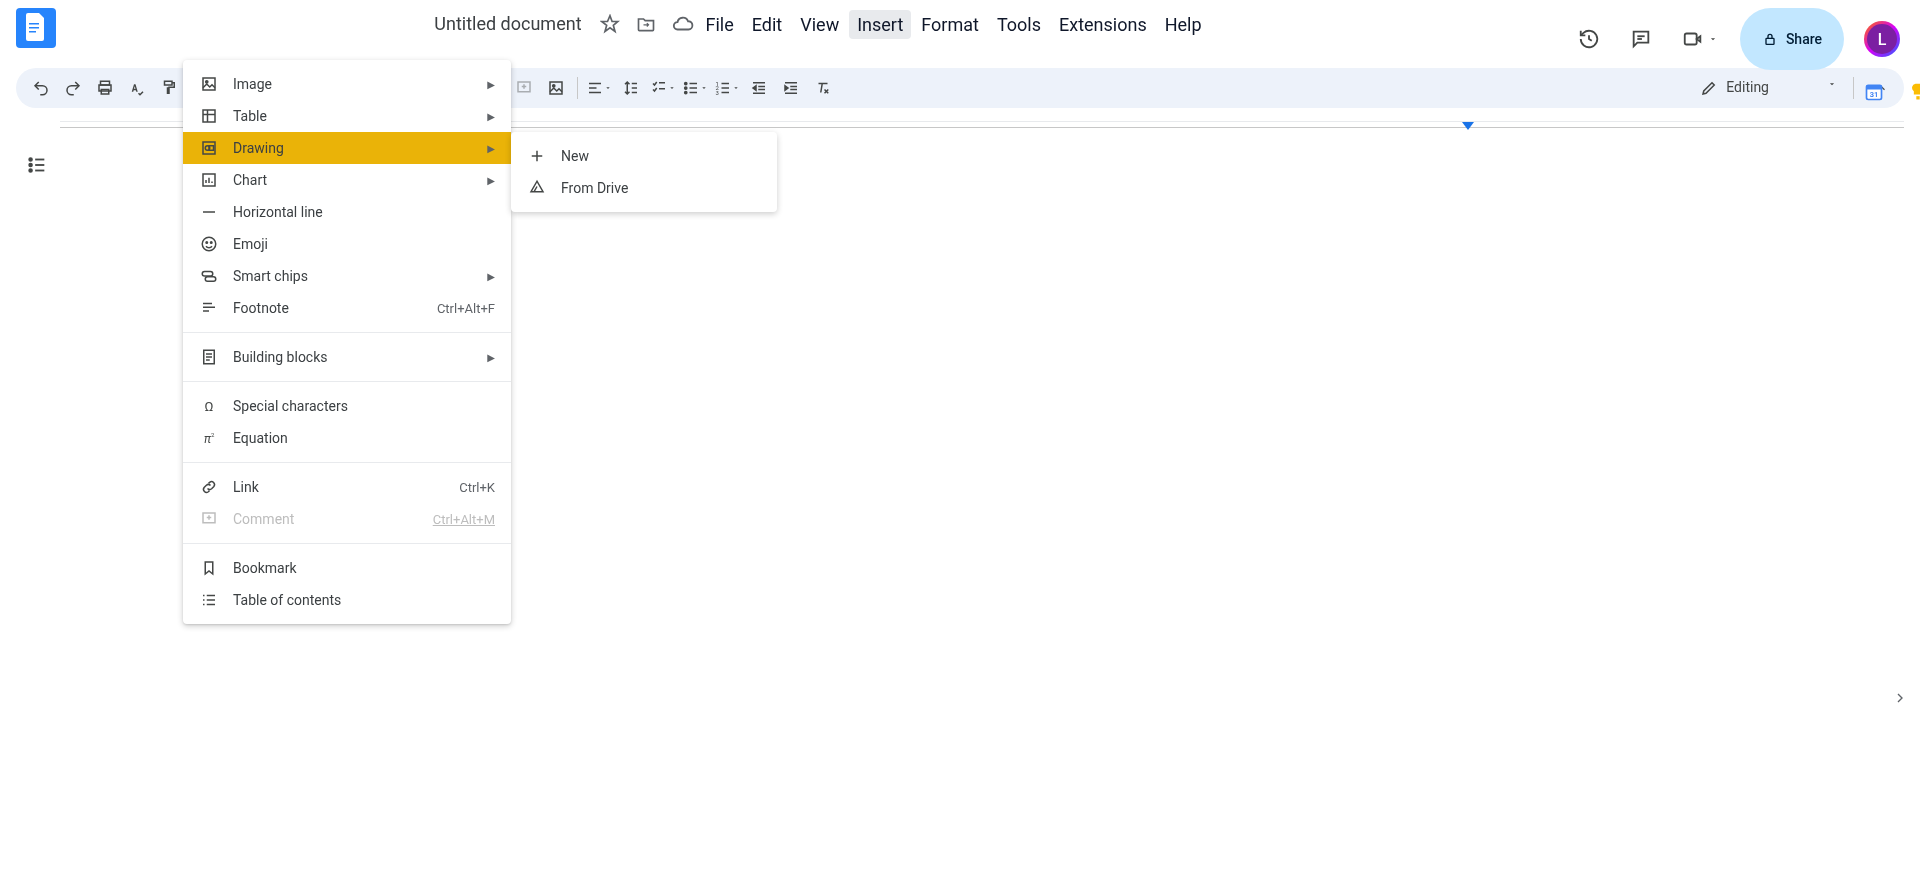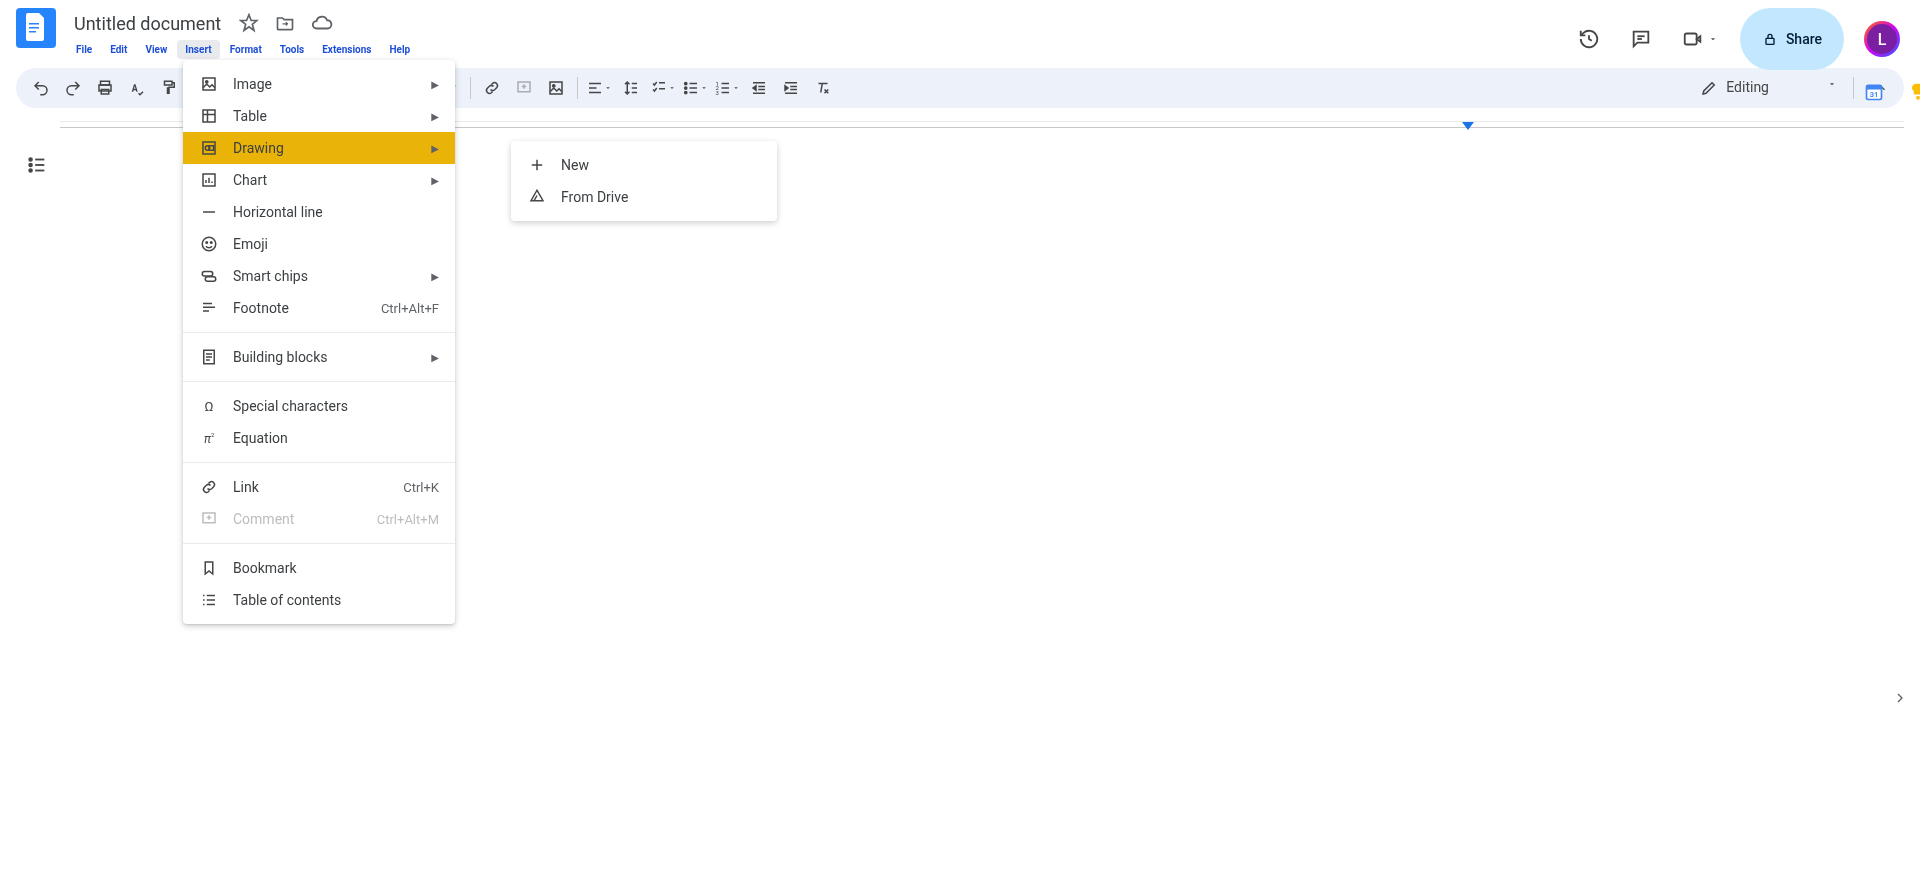--- a/index.html
+++ b/index.html
@@ -1,26 +1,26 @@
 <!DOCTYPE html>
 <html><head>
 <meta charset="utf-8">
 <style>
 * { margin: 0; padding: 0; box-sizing: border-box; font-family: 'Google Sans', Roboto, Arial, sans-serif; }
 body { background: #fff; overflow: hidden; width: 1920px; height: 886px; position: relative; }
 
 .header { display: flex; align-items: flex-start; padding: 8px 16px 0 16px; height: 60px; }
 .docs-logo { width: 40px; height: 40px; background: #2684fc; border-radius: 4px; display: flex; align-items: center; justify-content: center; margin-right: 12px; }
 .docs-logo svg { width: 24px; height: 30px; }
-.title-area { flex: 1; display: flex; flex-direction: column; }
+.title-area { flex: 1; display: flex; flex-direction: row; justify-content: center; }
 .title-row { display: flex; align-items: center; gap: 8px; }
 .doc-title { font-size: 18px; color: #3c4043; padding: 2px 6px; }
 .title-icon { color: #5f6368; display: flex; align-items: center; padding: 4px; cursor: pointer; }
 .menubar { display: flex; gap: 2px; margin-top: 2px; }
-.menu-item { padding: 4px 8px; font-size: 10px; color: #1d4ed8; border-radius: 4px; cursor: pointer; font-weight: bold; }
+.menu-item { padding: 4px 8px; font-size: 18px; color: #0f172a; border-radius: 4px; cursor: pointer; }
 .menu-item.active { background: #e8eaed; }
 .header-right { display: flex; align-items: center; gap: 14px; margin-left: auto; padding-right: 4px; }
 .hdr-icon { color: #444746; display: flex; align-items: center; padding: 8px; cursor: pointer; border-radius: 50%; }
 .meet-btn { display: flex; align-items: center; gap: 4px; }
 .share-btn { background: #c2e7ff; border-radius: 40px; padding: 23px 22px; display: flex; align-items: center; gap: 8px; cursor: pointer; font-size: 14px; font-weight: 500; color: #001d35; }
 .avatar { width: 36px; height: 36px; border-radius: 50%; background: linear-gradient(135deg,#ff6f00,#d500f9,#2962ff); display: flex; align-items: center; justify-content: center; color: #fff; font-weight: 500; margin-left: 6px; }
 .avatar-inner { width: 30px; height: 30px; border-radius: 50%; background: #7b1fa2; display: flex; align-items: center; justify-content: center; }
 
 .toolbar { margin: 8px 16px 0 16px; background: #edf2fa; border-radius: 24px; height: 40px; display: flex; align-items: center; padding: 0 10px; gap: 2px; }
 .tb-btn { width: 30px; height: 30px; display: flex; align-items: center; justify-content: center; color: #444746; border-radius: 4px; cursor: pointer; }
@@ -32,33 +32,33 @@
 .editing-mode { margin-left: auto; display: flex; align-items: flex-start; gap: 8px; padding: 6px 10px; border-radius: 4px; cursor: pointer; color: #444746; font-size: 14px; }
 .editing-mode .chev { margin-left: 50px; }
 .collapse-chev { margin-left: 8px; padding: 6px; cursor: pointer; color: #444746; }
 
 .ruler { height: 14px; margin: 6px 16px 0 60px; border-bottom: 1px solid #c7c7c7; position: relative; }
 .ruler::before { content:''; position:absolute; left: 0; right: 0; top: 7px; border-top: 1px solid #e8eaed; }
 .ruler-marker { position: absolute; right: 430px; top: 8px; width: 0; height: 0; border-left: 6px solid transparent; border-right: 6px solid transparent; border-top: 8px solid #1a73e8; }
 
 .outline-btn { position: absolute; left: 20px; top: 148px; padding: 6px; color: #444746; cursor: pointer; }
 
-.dropdown { position: absolute; left: 183px; top: 60px; width: 272px; background: #fff; border-radius: 4px; box-shadow: 0 2px 6px rgba(0,0,0,.2), 0 1px 2px rgba(0,0,0,.1); padding: 8px 0; z-index: 100; }
+.dropdown { position: absolute; left: 183px; top: 60px; width: 328px; background: #fff; border-radius: 4px; box-shadow: 0 2px 6px rgba(0,0,0,.2), 0 1px 2px rgba(0,0,0,.1); padding: 8px 0; z-index: 100; }
 .dd-item { display: flex; align-items: center; padding: 6px 16px; font-size: 14px; color: #3c4043; cursor: pointer; gap: 14px; min-height: 32px; }
 .dd-item.highlighted { background: #eab308; }
 .dd-item.disabled { color: #bdbdbd; }
 .dd-item .dd-icon { width: 20px; height: 20px; display: flex; align-items: center; justify-content: center; color: #444746; flex-shrink: 0; }
 .dd-item.disabled .dd-icon { color: #bdbdbd; }
 .dd-item .dd-label { flex: 1; }
 .dd-item .dd-shortcut { color: #5f6368; font-size: 13px; }
-.dd-item.disabled .dd-shortcut { color: #bdbdbd; }
+.dd-item.disabled .dd-shortcut { color: #bdbdbd; text-decoration: underline; }
 .dd-item .dd-arrow { color: #5f6368; font-size: 10px; }
 .dd-sep { height: 1px; background: #e8eaed; margin: 8px 0; }
 
-.submenu { position: absolute; left: 511px; top: 141px; width: 266px; background: #fff; border-radius: 4px; box-shadow: 0 2px 6px rgba(0,0,0,.2); padding: 8px 0; z-index: 101; }
+.submenu { position: absolute; left: 511px; top: 132px; width: 266px; background: #fff; border-radius: 4px; box-shadow: 0 2px 6px rgba(0,0,0,.2); padding: 8px 0; z-index: 101; }
 
 .side-panel { position: absolute; right: 0; top: 68px; width: 56px; display: flex; flex-direction: row; align-items: center; gap: 24px; padding-top: 14px; }
 .sp-icon { width: 20px; height: 20px; cursor: pointer; display:flex; align-items:center; justify-content:center; }
 .sp-sep { width: 24px; height: 1px; background: #dadce0; }
 .sp-expand { position: absolute; right: 12px; top: 690px; color: #5f6368; cursor: pointer; }
 
 svg { display: block; }
 </style>
 </head>
 <body>

